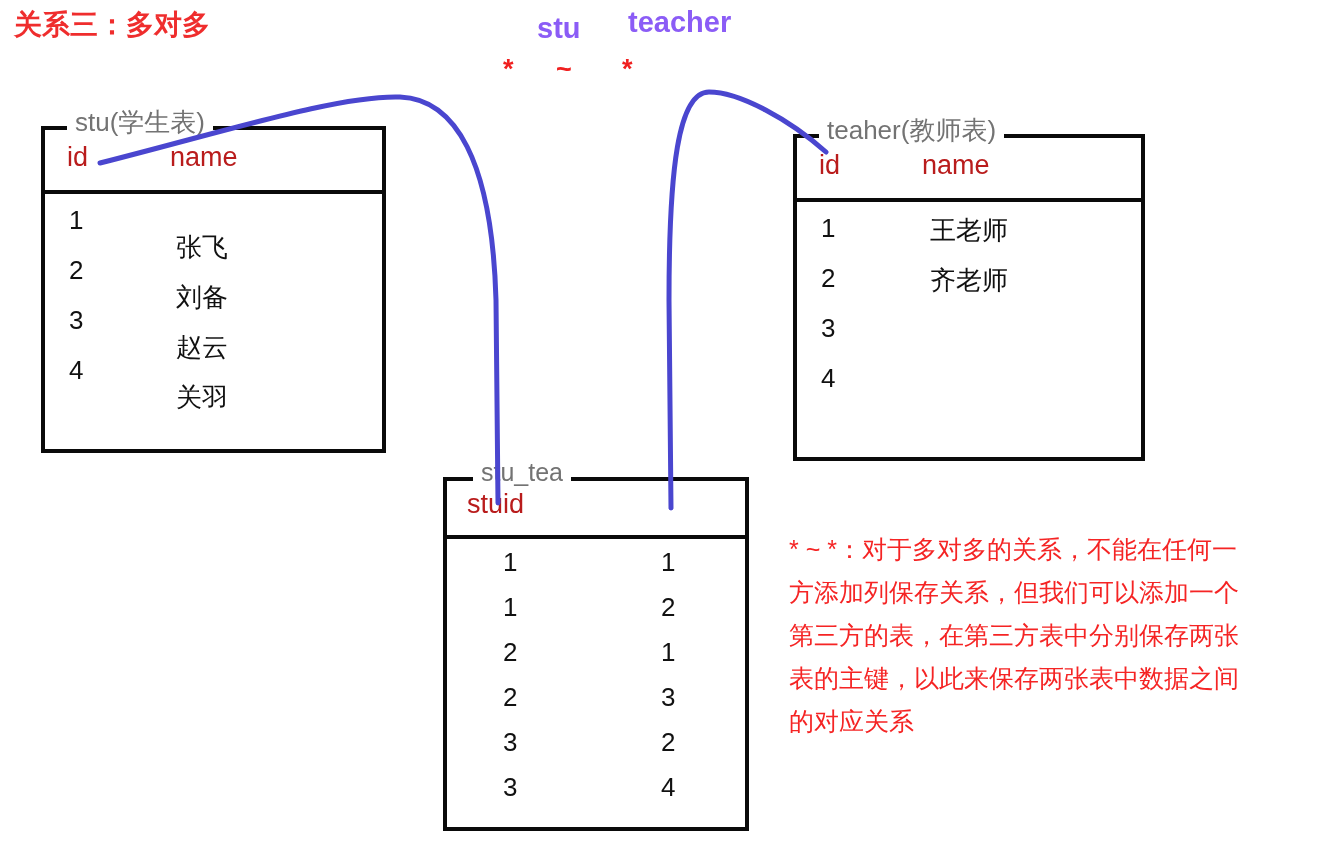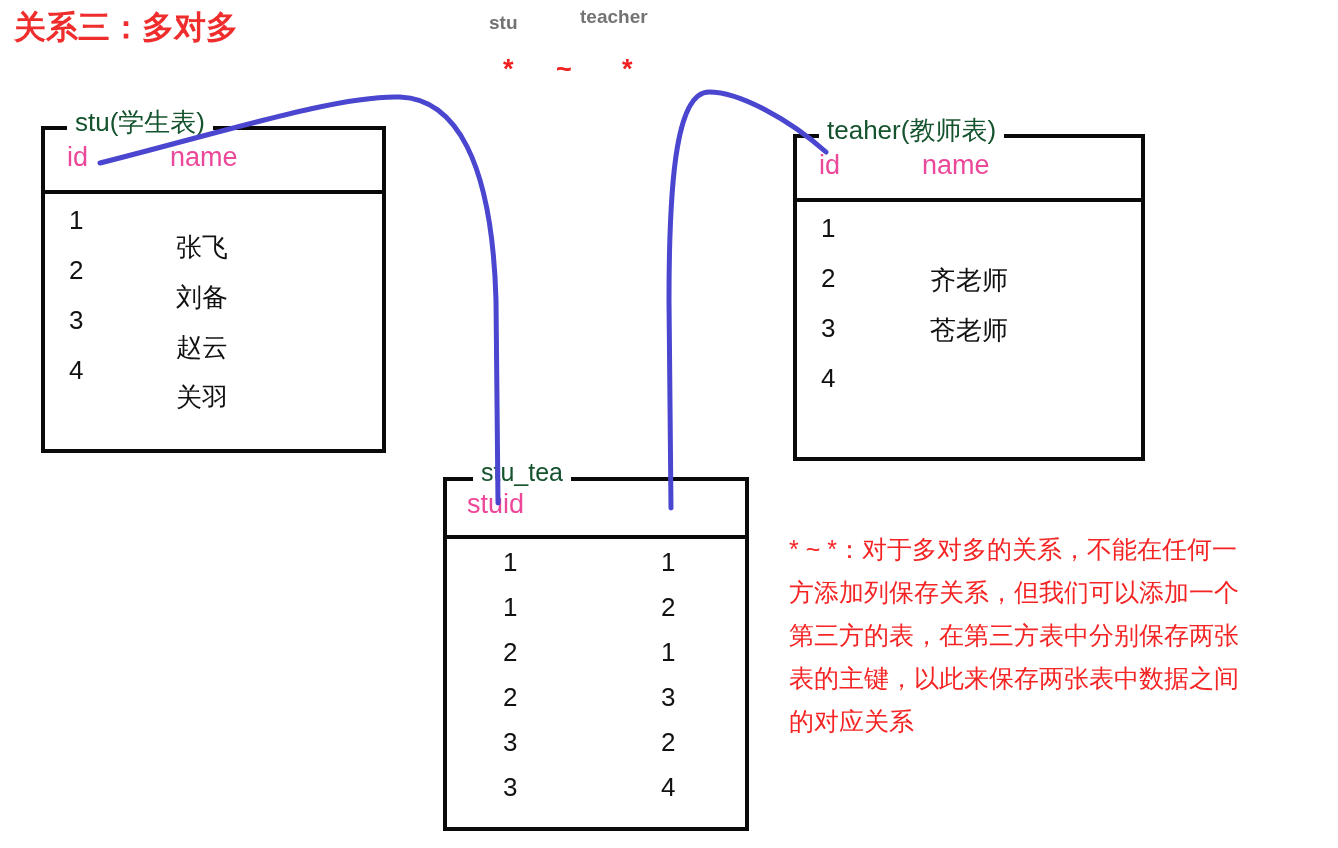--- a/index.html
+++ b/index.html
@@ -16,34 +16,35 @@
     height: 848px;
     background: #ffffff;
     overflow: hidden;
   }
 
   
   #page-title {
     position: absolute;
     left: 14px;
     top: 6px;
-    font-size: 32px;
+    font-size: 28px;
     font-weight: bold;
     color: #ef2d2d;
     letter-spacing: 0px;
     white-space: nowrap;
   }
 
   
   .card-label {
     position: absolute;
-    font-size: 19px;
+    font-size: 29px;
     font-weight: bold;
-    color: #737373;
-    white-space: nowrap;
+    color: #8b5cf6;
+    white-space: nowrap;
+    margin-left: 48px;
   }
   #card-label-stu     { left: 489px; top: 12px; }
   #card-label-teacher { left: 580px; top: 6px;  }
 
   .card-mark {
     position: absolute;
     font-size: 27px;
     font-weight: bold;
     color: #f02020;
     white-space: nowrap;
@@ -59,33 +60,33 @@
     box-sizing: border-box;
     border: 4px solid #0a0a0a;
     background: transparent;
   }
   .table-legend {
     position: absolute;
     top: -21px;
     background: #ffffff;
     padding: 0 8px;
     font-size: 26px;
-    color: #14532d;
+    color: #737373;
     white-space: nowrap;
     line-height: 1;
   }
   .header-row {
     position: relative;
     display: flex;
     border-bottom: 4px solid #0a0a0a;
     box-sizing: border-box;
   }
   .header-cell {
     font-size: 27px;
-    color: #ec4899;
+    color: #b91c1c;
     white-space: nowrap;
     box-sizing: border-box;
   }
   .body-rows {
     position: relative;
   }
   .data-row {
     display: flex;
     box-sizing: border-box;
   }
@@ -192,28 +193,28 @@
 
   <div class="table-box" id="table-teacher">
     <div class="table-legend">teaher(教师表)</div>
     <div class="header-row">
       <div class="header-cell col-0">id</div>
       <div class="header-cell col-1">name</div>
     </div>
     <div class="body-rows">
       <div class="data-row">
         <div class="data-cell col-0">1</div>
+        <div class="data-cell col-1">王老师</div>
       </div>
       <div class="data-row">
         <div class="data-cell col-0">2</div>
         <div class="data-cell col-1">齐老师</div>
       </div>
       <div class="data-row">
         <div class="data-cell col-0">3</div>
-        <div class="data-cell col-1">苍老师</div>
       </div>
       <div class="data-row">
         <div class="data-cell col-0">4</div>
       </div>
     </div>
   </div>
 
   <div class="table-box" id="table-stutea">
     <div class="table-legend">stu_tea</div>
     <div class="header-row">

